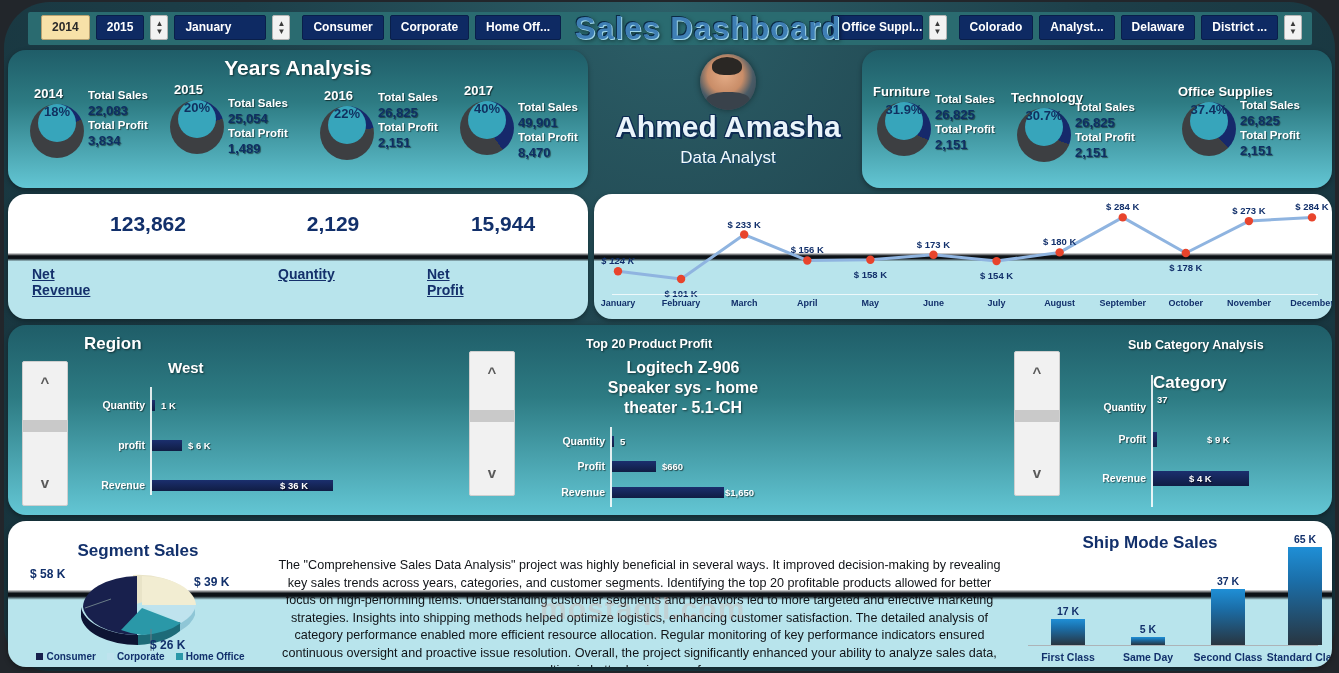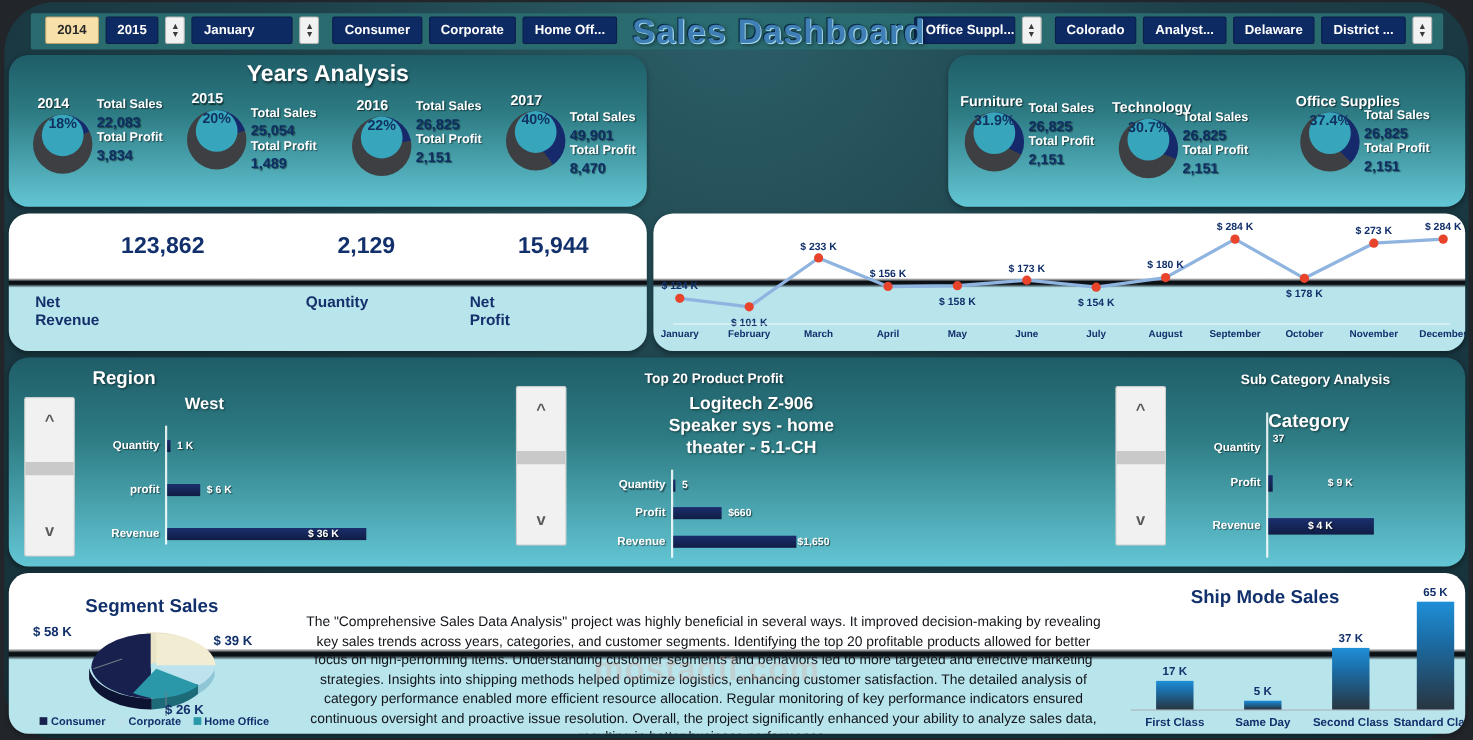--- a/index.html
+++ b/index.html
@@ -123,21 +123,21 @@
   }
 
   
   #kpi-panel { left: 8px; top: 194px; width: 580px; height: 125px; }
   .kpi { position: absolute; text-align: center; }
   .kpi-val {
     font-size: 21px; font-weight: bold; color: #12306b; padding-top: 18px;
   }
   .kpi-lbl {
     position: absolute; top: 72px; font-size: 14px; font-weight: bold;
-    color: #14306b; line-height: 16px; white-space: pre-line; text-align: left;
+    color: #14306b; line-height: 16px; white-space: pre-line; text-align: left; text-decoration: underline;
   }
 
   
   #months-panel { left: 594px; top: 194px; width: 738px; height: 125px; }
   #months-panel .m-title {
     position: absolute; right: 26px; top: 4px; font-size: 19px;
     font-weight: bold; color: #12306b;
   }
   .m-svg { position: absolute; left: 0; top: 0; width: 100%; height: 100%; }
   .m-lbl {
@@ -316,20 +316,28 @@
           <div class="donut-year" style="left: 4px; top: 1px;">2017</div>
           <div class="donut" style="background: conic-gradient(rgb(22, 41, 107) 0deg, rgb(22, 41, 107) 144deg, rgb(61, 63, 66) 144deg, rgb(61, 63, 66) 360deg); left: 0px; top: 19px;">
             <div class="hole"></div>
             <div class="pct">40%</div>
           </div>
           <div class="donut-stats" style="left: 58px; top: 18px;">Total Sales<b>49,901</b>Total Profit<b>8,470</b></div>
         </div>
       </div>
   </div>
 
+  <div id="profile">
+    <div class="avatar">
+      <div class="hair"></div>
+      <div class="body"></div>
+    </div>
+    <div class="prof-name">Ahmed Amasha</div>
+    <div class="prof-role">Data Analyst</div>
+  </div>
 
   <div class="panel panel-teal" id="category-panel">
     <div class="donut-row" id="cat-donuts">
         <div class="donut-grp" style="left: 15px; top: 0px;">
           <div class="donut-year" style="left: -4px; top: 2px;">Furniture</div>
           <div class="donut" style="background: conic-gradient(rgb(22, 41, 107) 0deg, rgb(22, 41, 107) 114.84deg, rgb(61, 63, 66) 114.84deg, rgb(61, 63, 66) 360deg); left: 0px; top: 20px;">
             <div class="hole"></div>
             <div class="pct">31.9%</div>
           </div>
           <div class="donut-stats" style="left: 58px; top: 10px;">Total Sales<b>26,825</b>Total Profit<b>2,151</b></div>
@@ -380,21 +388,21 @@
         <circle cx="276.3636363636364" cy="65.76363636363637" r="4.2" fill="#e8442c"></circle>
         <circle cx="339.45454545454544" cy="60.71818181818182" r="4.2" fill="#e8442c"></circle>
         <circle cx="402.54545454545456" cy="67.10909090909091" r="4.2" fill="#e8442c"></circle>
         <circle cx="465.6363636363636" cy="58.36363636363637" r="4.2" fill="#e8442c"></circle>
         <circle cx="528.7272727272727" cy="23.381818181818176" r="4.2" fill="#e8442c"></circle>
         <circle cx="591.8181818181819" cy="59.03636363636364" r="4.2" fill="#e8442c"></circle>
         <circle cx="654.9090909090909" cy="27.08181818181818" r="4.2" fill="#e8442c"></circle>
         <circle cx="718" cy="23.381818181818176" r="4.2" fill="#e8442c"></circle>
       </svg>
     <div id="months-labels">
-        <div class="m-lbl" style="left: 24px; top: 61.2px;">$ 124 K</div>
+        <div class="m-lbl" style="left: 24px; top: 61.2px; font-style: italic;">$ 124 K</div>
         <div class="m-lbl" style="left: 87.0909px; top: 93.9364px;">$ 101 K</div>
         <div class="m-lbl" style="left: 150.182px; top: 24.5364px;">$ 233 K</div>
         <div class="m-lbl" style="left: 213.273px; top: 50.4364px;">$ 156 K</div>
         <div class="m-lbl" style="left: 276.364px; top: 74.7636px;">$ 158 K</div>
         <div class="m-lbl" style="left: 339.455px; top: 44.7182px;">$ 173 K</div>
         <div class="m-lbl" style="left: 402.545px; top: 76.1091px;">$ 154 K</div>
         <div class="m-lbl" style="left: 465.636px; top: 42.3636px;">$ 180 K</div>
         <div class="m-lbl" style="left: 528.727px; top: 7.38182px;">$ 284 K</div>
         <div class="m-lbl" style="left: 591.818px; top: 68.0364px;">$ 178 K</div>
         <div class="m-lbl" style="left: 654.909px; top: 11.0818px;">$ 273 K</div>

